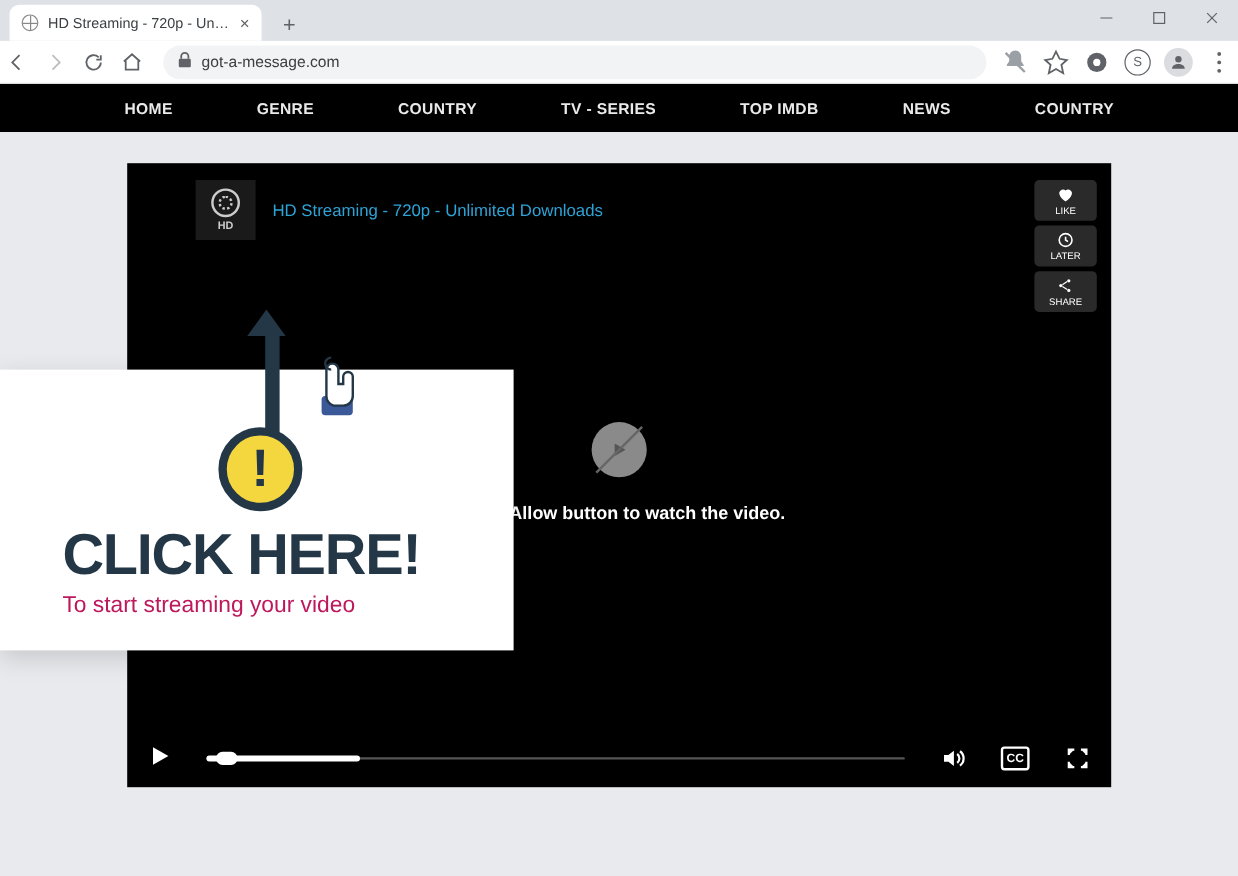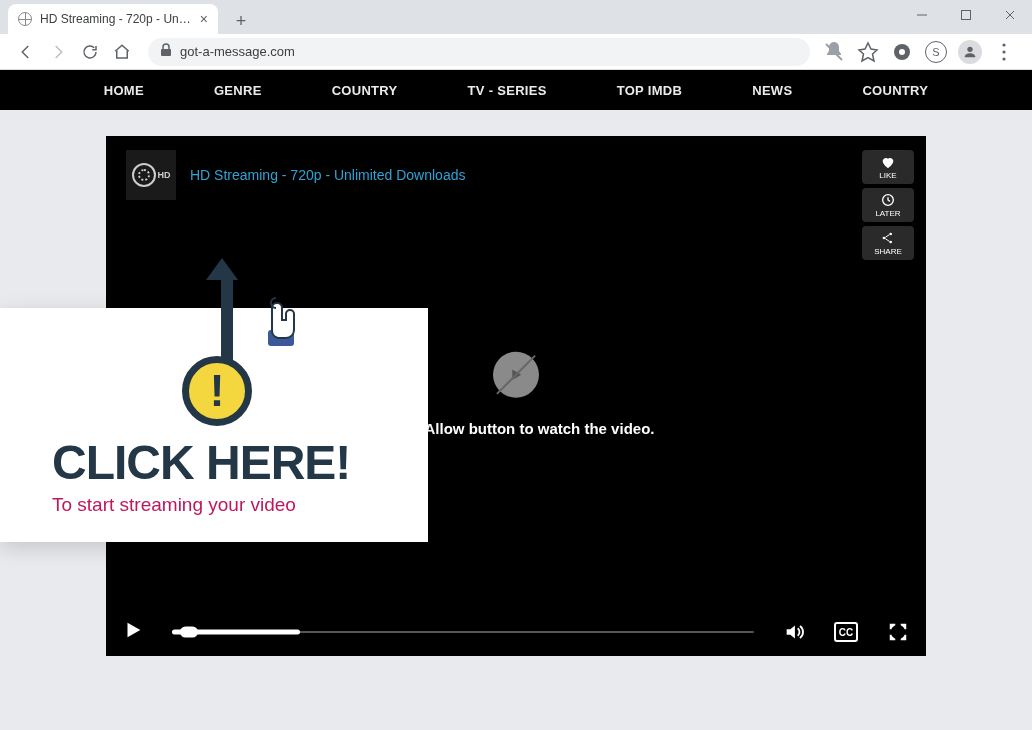--- a/index.html
+++ b/index.html
@@ -14,21 +14,21 @@
   .tab .favicon::before { left:0; right:0; top:50%; height:1px; }
   .tab .favicon::after { top:0; bottom:0; left:50%; width:1px; }
   .tab .title { white-space: nowrap; overflow: hidden; text-overflow: ellipsis; flex: 1; }
   .tab .close { font-size: 14px; color: #5f6368; cursor: pointer; }
   .newtab { margin-left: 10px; width: 26px; height: 26px; display:flex; align-items:center; justify-content:center; color:#5f6368; font-size:18px; cursor:pointer; }
   .win-controls { position: absolute; right: 0; top: 0; display: flex; }
   .win-controls div { width: 44px; height: 30px; display:flex; align-items:center; justify-content:center; color:#5f6368; cursor:pointer; }
   .win-controls svg { width: 12px; height: 12px; }
 
   
-  .toolbar { height: 36px; background: #fff; border-bottom: 1px solid #dadce0; display: flex; align-items: center; padding: 0 12px; gap: 4px; }
+  .toolbar { height: 36px; background: #fff; border-bottom: 1px solid #dadce0; display: flex; align-items: center; padding: 0 0; gap: 4px; }
   .tool-btn { width: 28px; height: 28px; display:flex; align-items:center; justify-content:center; color:#5f6368; border-radius:50%; cursor:pointer; }
   .tool-btn.disabled { color: #bdbdbd; cursor: default; }
   .tool-btn svg { width: 18px; height: 18px; }
   .omnibox { flex: 1; margin: 0 8px; height: 28px; background: #f1f3f4; border-radius: 14px; display:flex; align-items:center; padding: 0 12px; gap: 8px; color:#3c4043; font-size: 13px; }
   .omnibox .lock { color:#5f6368; }
   .right-icons { display:flex; align-items:center; gap: 10px; padding-right: 4px; }
   .right-icons .icon { width: 24px; height: 24px; display:flex; align-items:center; justify-content:center; color:#5f6368; cursor:pointer; }
   .avatar-circle { width: 24px; height: 24px; border-radius: 50%; background: #dadce0; display:flex; align-items:center; justify-content:center; }
   .avatar-circle svg { width:16px; height:16px; fill:#5f6368; }
   .letter-circle { width:22px; height:22px; border-radius:50%; border:1px solid #5f6368; display:flex; align-items:center; justify-content:center; font-size:11px; color:#5f6368; }
@@ -38,21 +38,21 @@
 
   
   .sitenav { background: #000; height: 40px; display:flex; align-items:center; justify-content:center; gap: 70px; color:#eaeaea; font-size: 13px; font-weight: 600; letter-spacing: 0.3px; text-align: center; }
   .sitenav div { cursor:pointer; }
 
   
   .player-wrap { display:flex; justify-content:center; padding-top: 26px; }
   .player { width: 820px; height: 520px; background: #000; position: relative; color: #fff; }
 
   .player-header { position:absolute; top: 14px; left: 20px; display:flex; align-items:center; gap: 14px; }
-  .hd-badge { width: 50px; height: 50px; background: #1a1a1a; display:flex; flex-direction:row; align-items:center; justify-content:center; gap:2px; }
+  .hd-badge { width: 50px; height: 50px; background: #1a1a1a; display:flex; flex-direction:column; align-items:center; justify-content:center; gap:2px;margin-left:37px; }
   .hd-badge .reel { width: 24px; height: 24px; border: 2px solid #ccc; border-radius: 50%; position:relative; }
   .hd-badge .reel::before { content:""; position:absolute; inset:4px; border:2px dotted #ccc; border-radius:50%; }
   .hd-badge .hd-text { font-size: 9px; color:#ccc; font-weight:bold; }
   .player-title { color: #2ea3d6; font-size: 14px; }
 
   .side-buttons { position:absolute; top: 14px; right: 12px; display:flex; flex-direction:column; gap: 4px; }
   .side-btn { width: 52px; background: #2a2a2a; border-radius: 4px; display:flex; flex-direction:column; align-items:center; justify-content:center; padding: 4px 10px; cursor:pointer; }
   .side-btn svg { width: 18px; height: 16px; fill:#fff; }
   .side-btn .lbl { font-size: 8px; color:#fff; margin-top:1px; }
 

